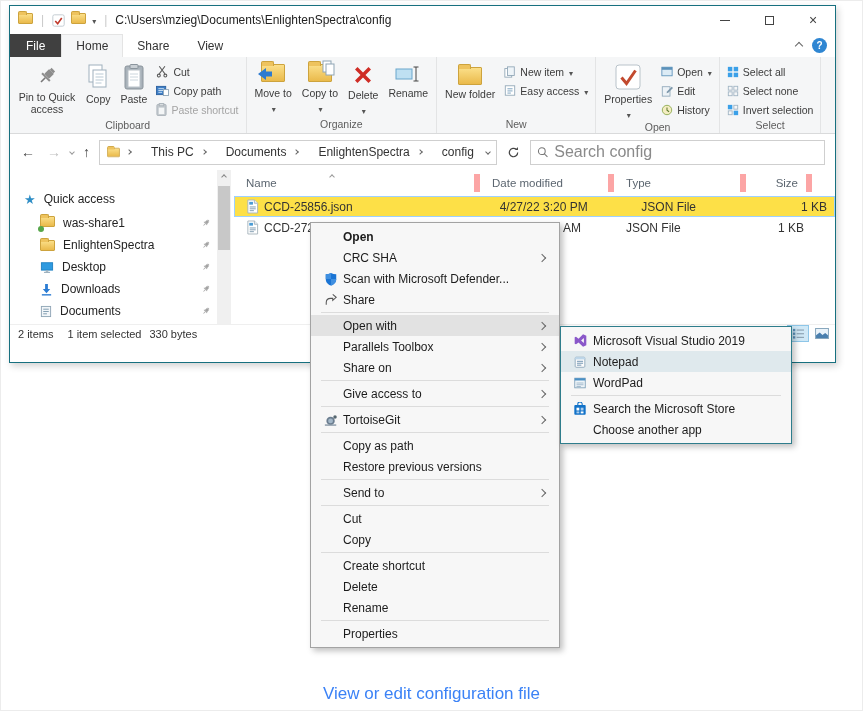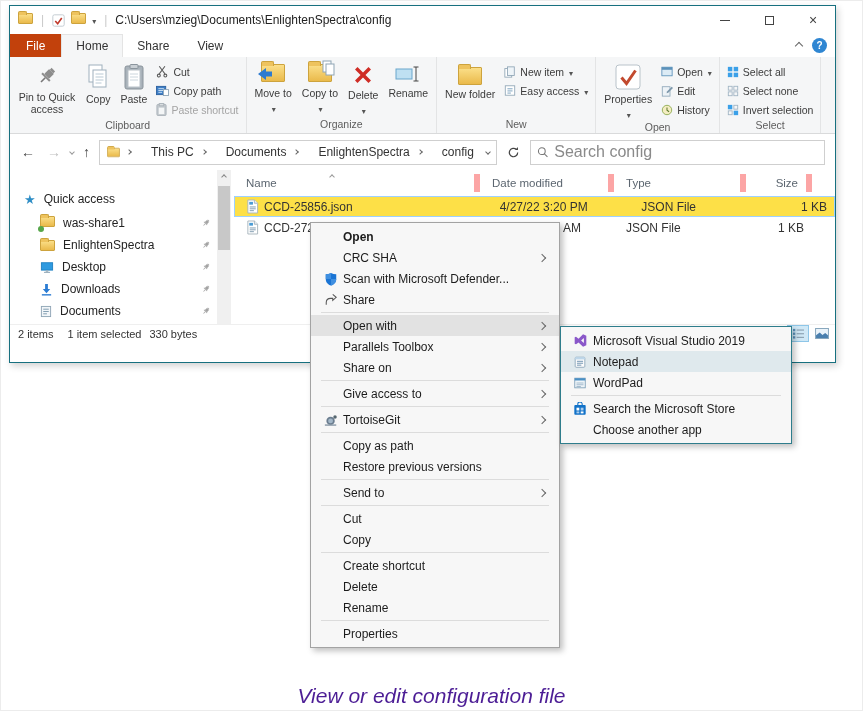--- a/index.html
+++ b/index.html
@@ -17,21 +17,21 @@
   .path-text { margin-left:6px; color:#222; }
   .win-controls { margin-left:auto; display:flex; }
   .wc { width:44px; height:28px; display:flex; align-items:center; justify-content:center; color:#444; }
   .wc-min-glyph { width:10px; height:1px; background:#444; display:inline-block; }
   .wc-max-glyph { width:9px; height:9px; border:1px solid #444; display:inline-block; }
   .wc-close-glyph { font-size:14px; line-height:1; }
 
   
   .tabrow { height:23px; display:flex; align-items:stretch; font-size:12px; position:relative; }
   .tab { padding:0 14px; display:flex; align-items:center; color:#333; }
-  .tab-file { background:#c2410c; color:#fff; padding:0 16px; }
+  .tab-file { background:#404040; color:#fff; padding:0 16px; }
   .tab-home { background:#f5f6f7; border:1px solid #e4e4e4; border-bottom:none; }
   .tabrow-right { margin-left:auto; display:flex; align-items:center; gap:10px; padding-right:8px; }
   .help-circle { width:15px; height:15px; border-radius:50%; background:#2f86d2; color:#fff; font-size:10px; font-weight:bold;
                  display:flex; align-items:center; justify-content:center; }
 
   
   .chev { display:inline-block; width:6px; height:6px; border-right:1.4px solid #666; border-bottom:1.4px solid #666; }
   .chev.right { transform:rotate(-45deg); }
   .chev.down  { transform:rotate(45deg); }
   .chev.up    { transform:rotate(-135deg); }
@@ -106,21 +106,21 @@
   .mi.hl { background:#e2e2e2; }
   .msep { height:1px; background:#dcdcdc; margin:2px 10px; }
 
   
   .sub { position:absolute; left:560px; top:326px; width:232px; background:#f7f7f7; border:1px solid #2e7d8c;
          box-shadow:3px 3px 6px rgba(0,0,0,.25); z-index:60; padding:3px 0; font-size:12px; color:#1c1c1c; }
   .sub .mi .mi-ico { width:26px; margin-left:4px; }
   .sub .mi.hl { background:#dfe9ed; }
 
   
-  .caption { position:absolute; left:0; right:0; top:684px; text-align:center; font-style:italic; font-size:21px; color:#4c1d95; }
+  .caption { position:absolute; left:0; right:0; top:684px; text-align:center; font-size:17px; color:#3b82f6; }
 
   
   .folder { width:15px; height:11px; background:linear-gradient(#fbdf89,#eaba4b); border:1px solid #cda33d; border-radius:1px; position:relative; display:inline-block; }
   .folder::before { content:""; position:absolute; top:-3px; left:-1px; width:7px; height:3px; background:#eec35e; border:1px solid #cda33d; border-bottom:none; border-radius:2px 2px 0 0; }
   .folder.big { width:24px; height:18px; }
   .folder.big::before { width:11px; height:4px; top:-4px; }
   svg { display:block; }
 </style>
 </head>
 <body>

